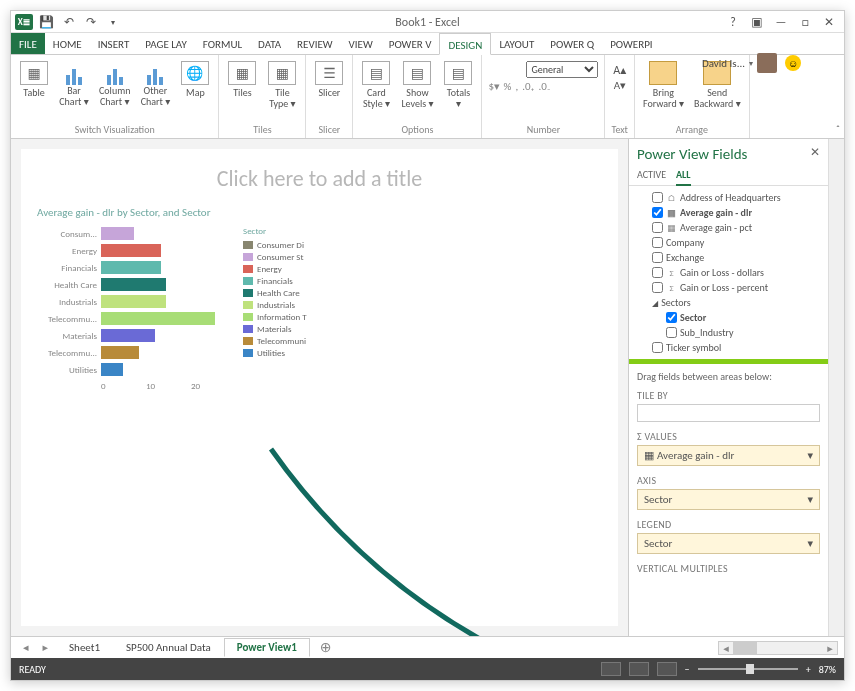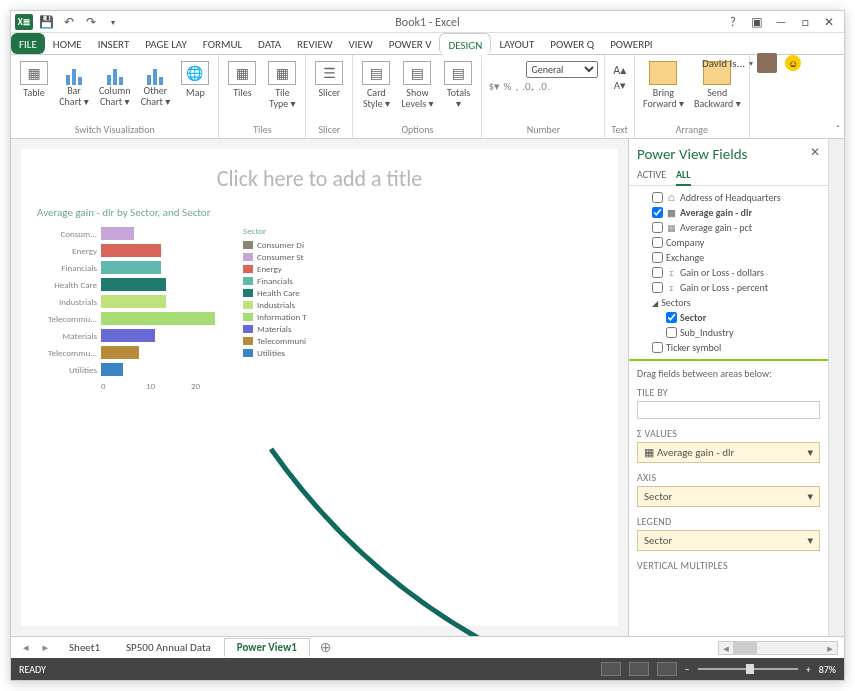--- a/index.html
+++ b/index.html
@@ -8,21 +8,21 @@
 .titlebar { height: 22px; background: #fff; border-bottom: 1px solid #ddd; display: flex; align-items: center; font-size: 11px; position: relative; }
 .qat { display: flex; gap: 6px; padding: 2px 4px; align-items: center; }
 .xl-icon { width: 18px; height: 16px; background: #217346; color: #fff; font-size: 9px; display:flex; align-items:center; justify-content:center; font-weight: bold; border-radius: 2px; }
 .qat-btn { width: 16px; height: 16px; color: #555; font-size: 12px; display:flex; align-items:center; justify-content:center; cursor: pointer; }
 .title-center { position: absolute; left: 50%; transform: translateX(-50%); color: #666; font-size: 12px; }
 .win-btns { margin-left: auto; display: flex; gap: 6px; padding: 2px 6px; align-items:center; }
 .win-btn { width: 18px; height: 16px; display:flex; align-items:center; justify-content:center; color: #555; font-size: 12px; cursor: pointer; }
 .avatar { width: 20px; height: 20px; background: #8a6d5a; border-radius: 2px; }
 .smiley { width: 16px; height: 16px; background: #ffcc00; border-radius: 50%; display:flex; align-items:center; justify-content:center; font-size:10px; margin-left:4px; }
 .tabs { height: 22px; background: #fff; display: flex; font-size: 11px; border-bottom: 1px solid #ccc; }
-.tab { padding: 5px 8px; color: #444; cursor: pointer; border-radius: 6px; }
+.tab { padding: 5px 8px; color: #444; cursor: pointer; }
 .tab.file { background: #217346; color: #fff; }
 .tab.active { border: 1px solid #ccc; border-bottom: 1px solid #fff; margin-bottom: -1px; background: #fff; color:#217346; }
 .ribbon { height: 84px; background: #fff; border-bottom: 1px solid #ccc; display: flex; font-size: 10px; color: #555; position: relative; }
 .rgroup { border-right: 1px solid #ddd; padding: 4px 6px 0 6px; display: flex; flex-direction: column; }
 .rgroup-buttons { display: flex; gap: 6px; flex: 1; }
 .rbtn { display: flex; flex-direction: column; align-items: center; justify-content: flex-start; padding: 2px 2px; cursor: pointer; min-width: 34px; }
 .rbtn .icon-lg { width: 28px; height: 24px; border: 1px solid #aaa; background: #fff; margin-bottom: 2px; display:flex; align-items:center; justify-content:center; font-size:14px; color:#666; }
 .rbtn .bar-icon { width: 28px; height: 24px; display:flex; align-items:flex-end; gap:2px; justify-content:center; }
 .rbtn .bar-icon span { width:4px; background:#5b9bd5; }
 .rbtn .label { text-align: center; line-height: 11px; }
@@ -52,21 +52,21 @@
 .fp-tabs { display:flex; gap:10px; padding: 0 8px; font-size: 10px; color:#666; border-bottom: 1px solid #ddd; }
 .fp-tab { padding: 3px 0; cursor:pointer; }
 .fp-tab.active { color:#217346; font-weight:bold; border-bottom: 2px solid #217346; margin-bottom:-1px; }
 .fp-list { padding: 4px 6px; font-size: 10px; color:#555; overflow:hidden; }
 .fp-item { display:flex; align-items:center; gap:3px; padding: 1px 0; cursor: pointer; }
 .fp-item input { width: 11px; height: 11px; }
 .fp-item .indent1 { width: 14px; }
 .fp-item .indent2 { width: 28px; }
 .fp-item.bold { font-weight: bold; }
 .fp-item .fi-icon { width: 11px; color:#888; font-size:9px; text-align:center; }
-.fp-drag { padding: 6px 8px 2px; font-size: 10px; color:#666; border-top: 2px solid #84cc16; }
+.fp-drag { padding: 6px 8px 2px; font-size: 10px; color:#666; border-top: 5px solid #84cc16; }
 .fp-section { padding: 4px 8px; }
 .fp-sec-label { font-size: 10px; color:#777; margin-bottom: 2px; letter-spacing:.3px; }
 .dropzone { border: 1px solid #d6c69b; background: #fff6db; padding: 3px 6px; font-size: 11px; color:#555; display:flex; justify-content:space-between; align-items:center; cursor:pointer; min-height: 18px; }
 .dropzone.empty { background:#fff; border:1px solid #ccc; }
 .vscroll { width: 16px; background:#f0f0f0; border-left:1px solid #ddd; }
 .sheet-tabs { height: 22px; background:#fff; border-top:1px solid #ccc; display:flex; align-items:center; font-size: 11px; padding: 0 6px; gap:2px; }
 .sht-nav { color:#888; padding: 0 6px; }
 .sht { padding: 2px 12px; border:1px solid transparent; cursor:pointer; color:#444; border-bottom: none; }
 .sht.active { border:1px solid #ccc; background:#fff; color:#217346; font-weight:bold; border-bottom:1px solid #fff; }
 .sht-add { color:#888; padding: 0 8px; cursor:pointer; font-size:14px; }

